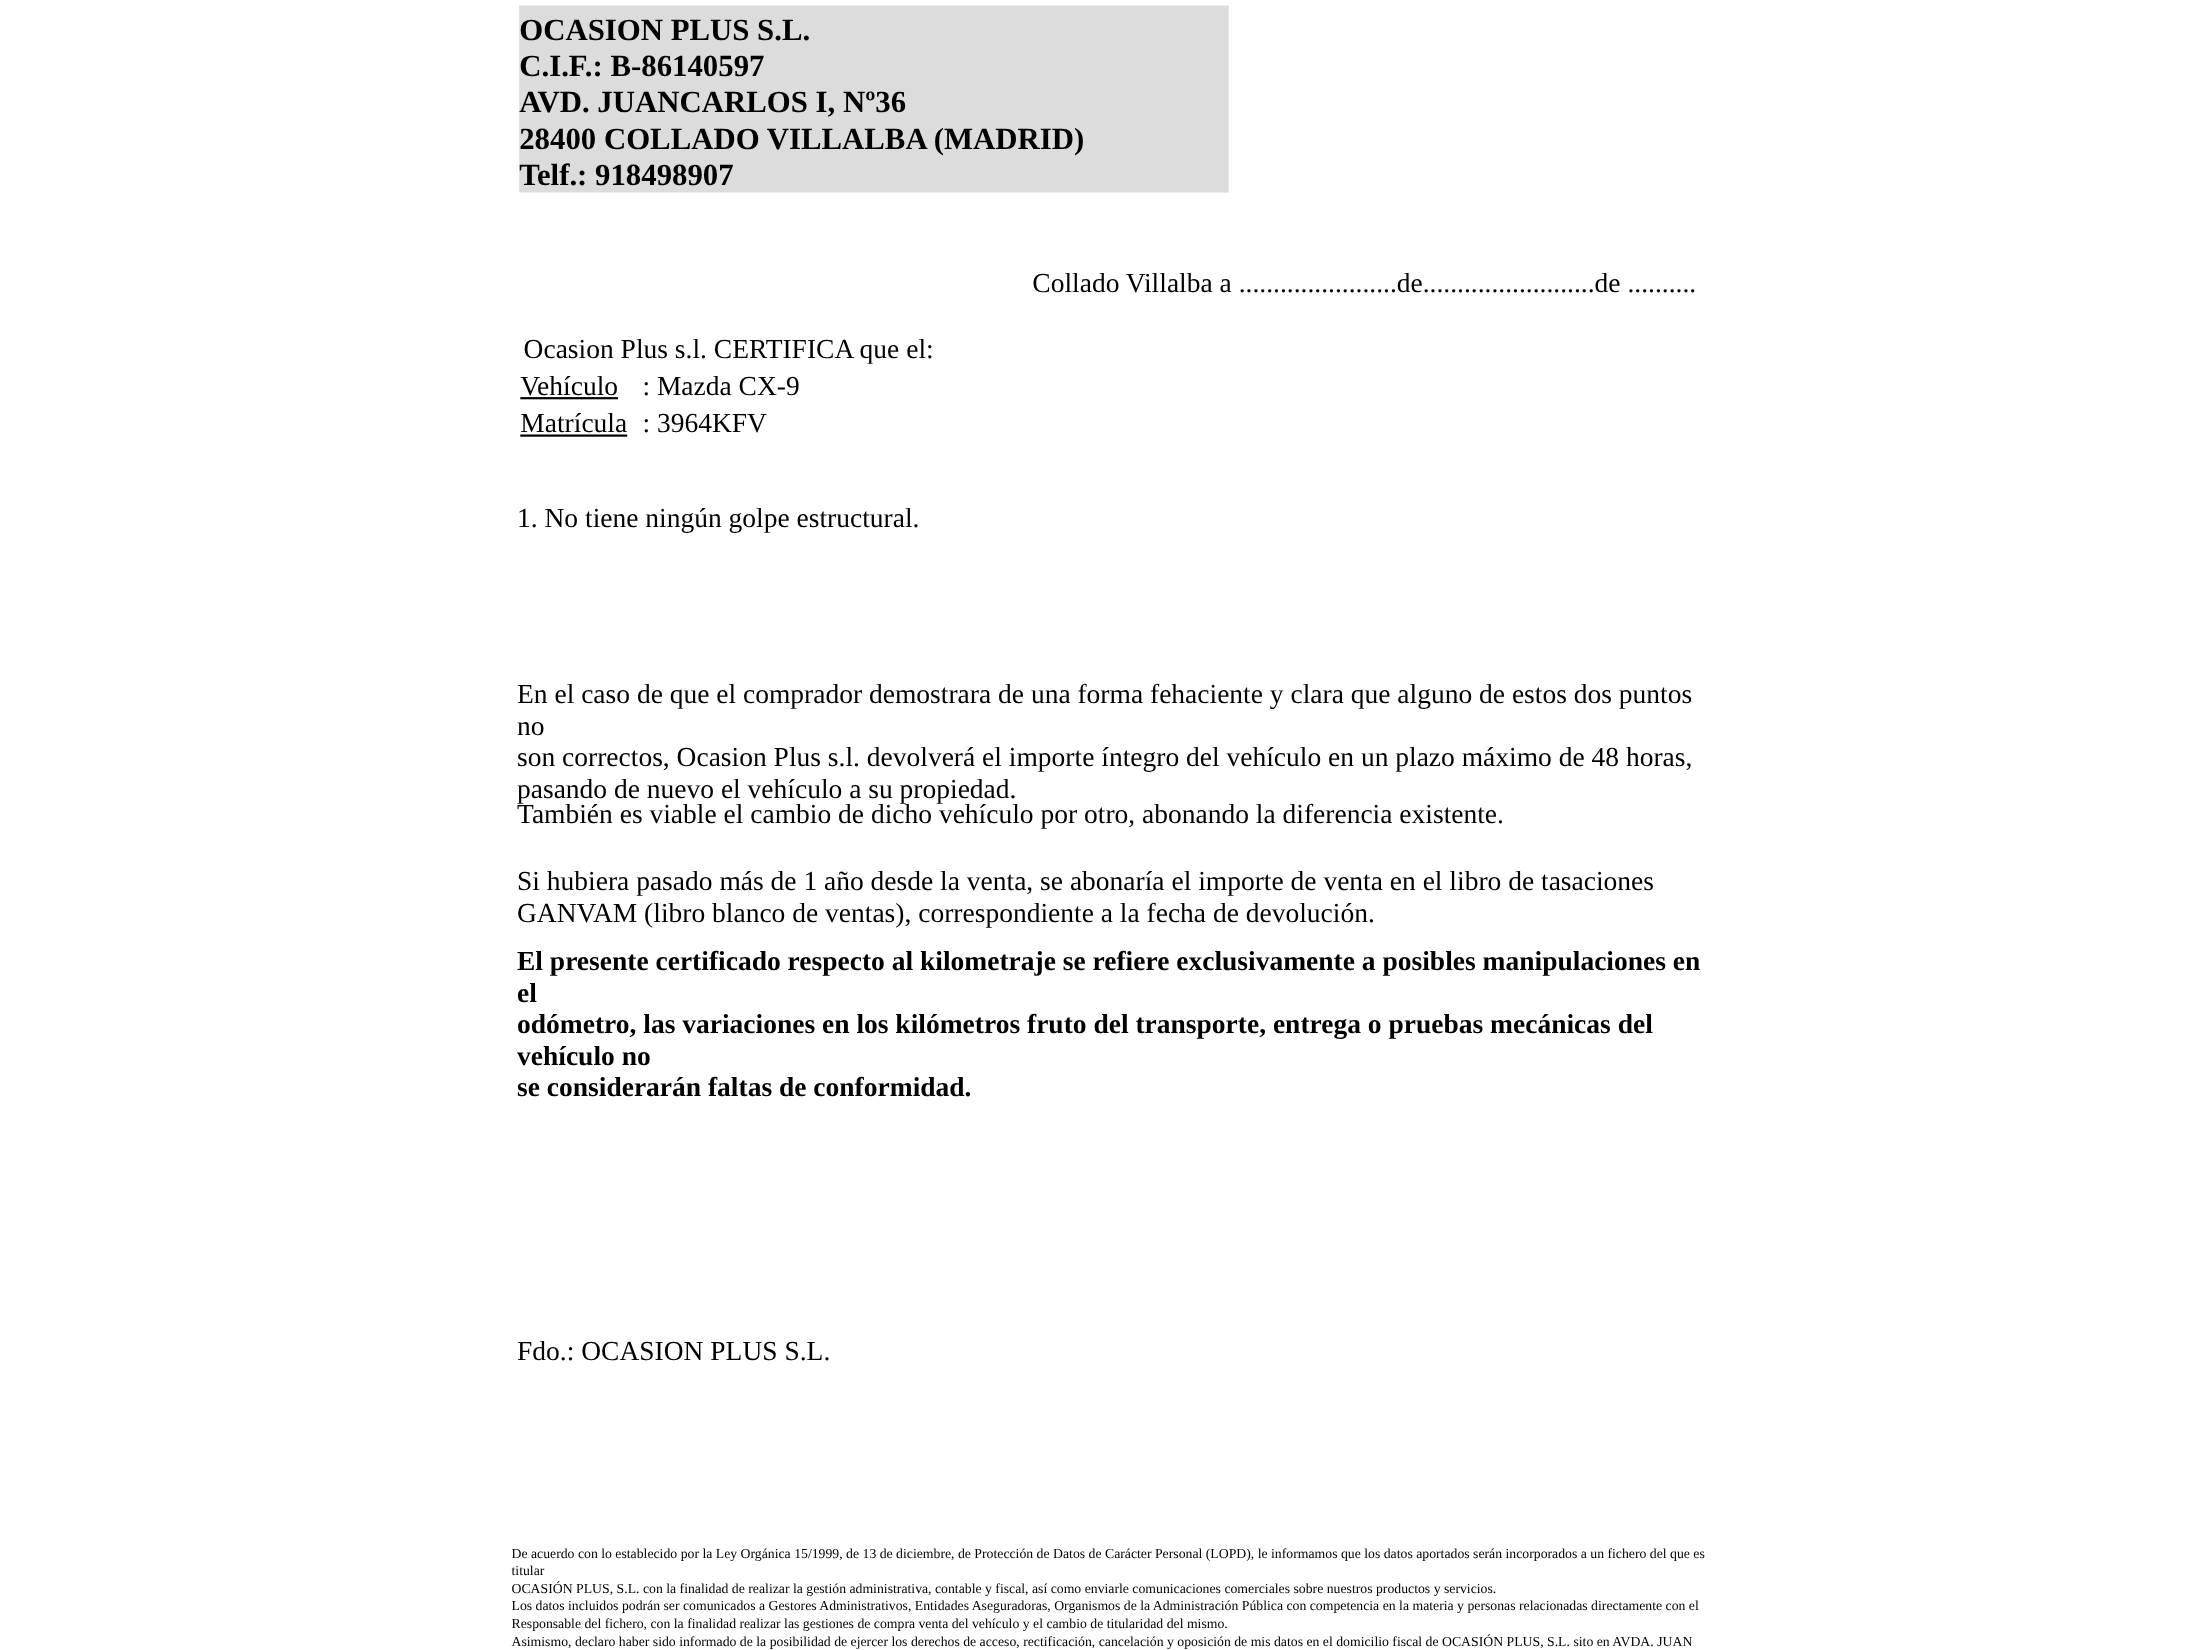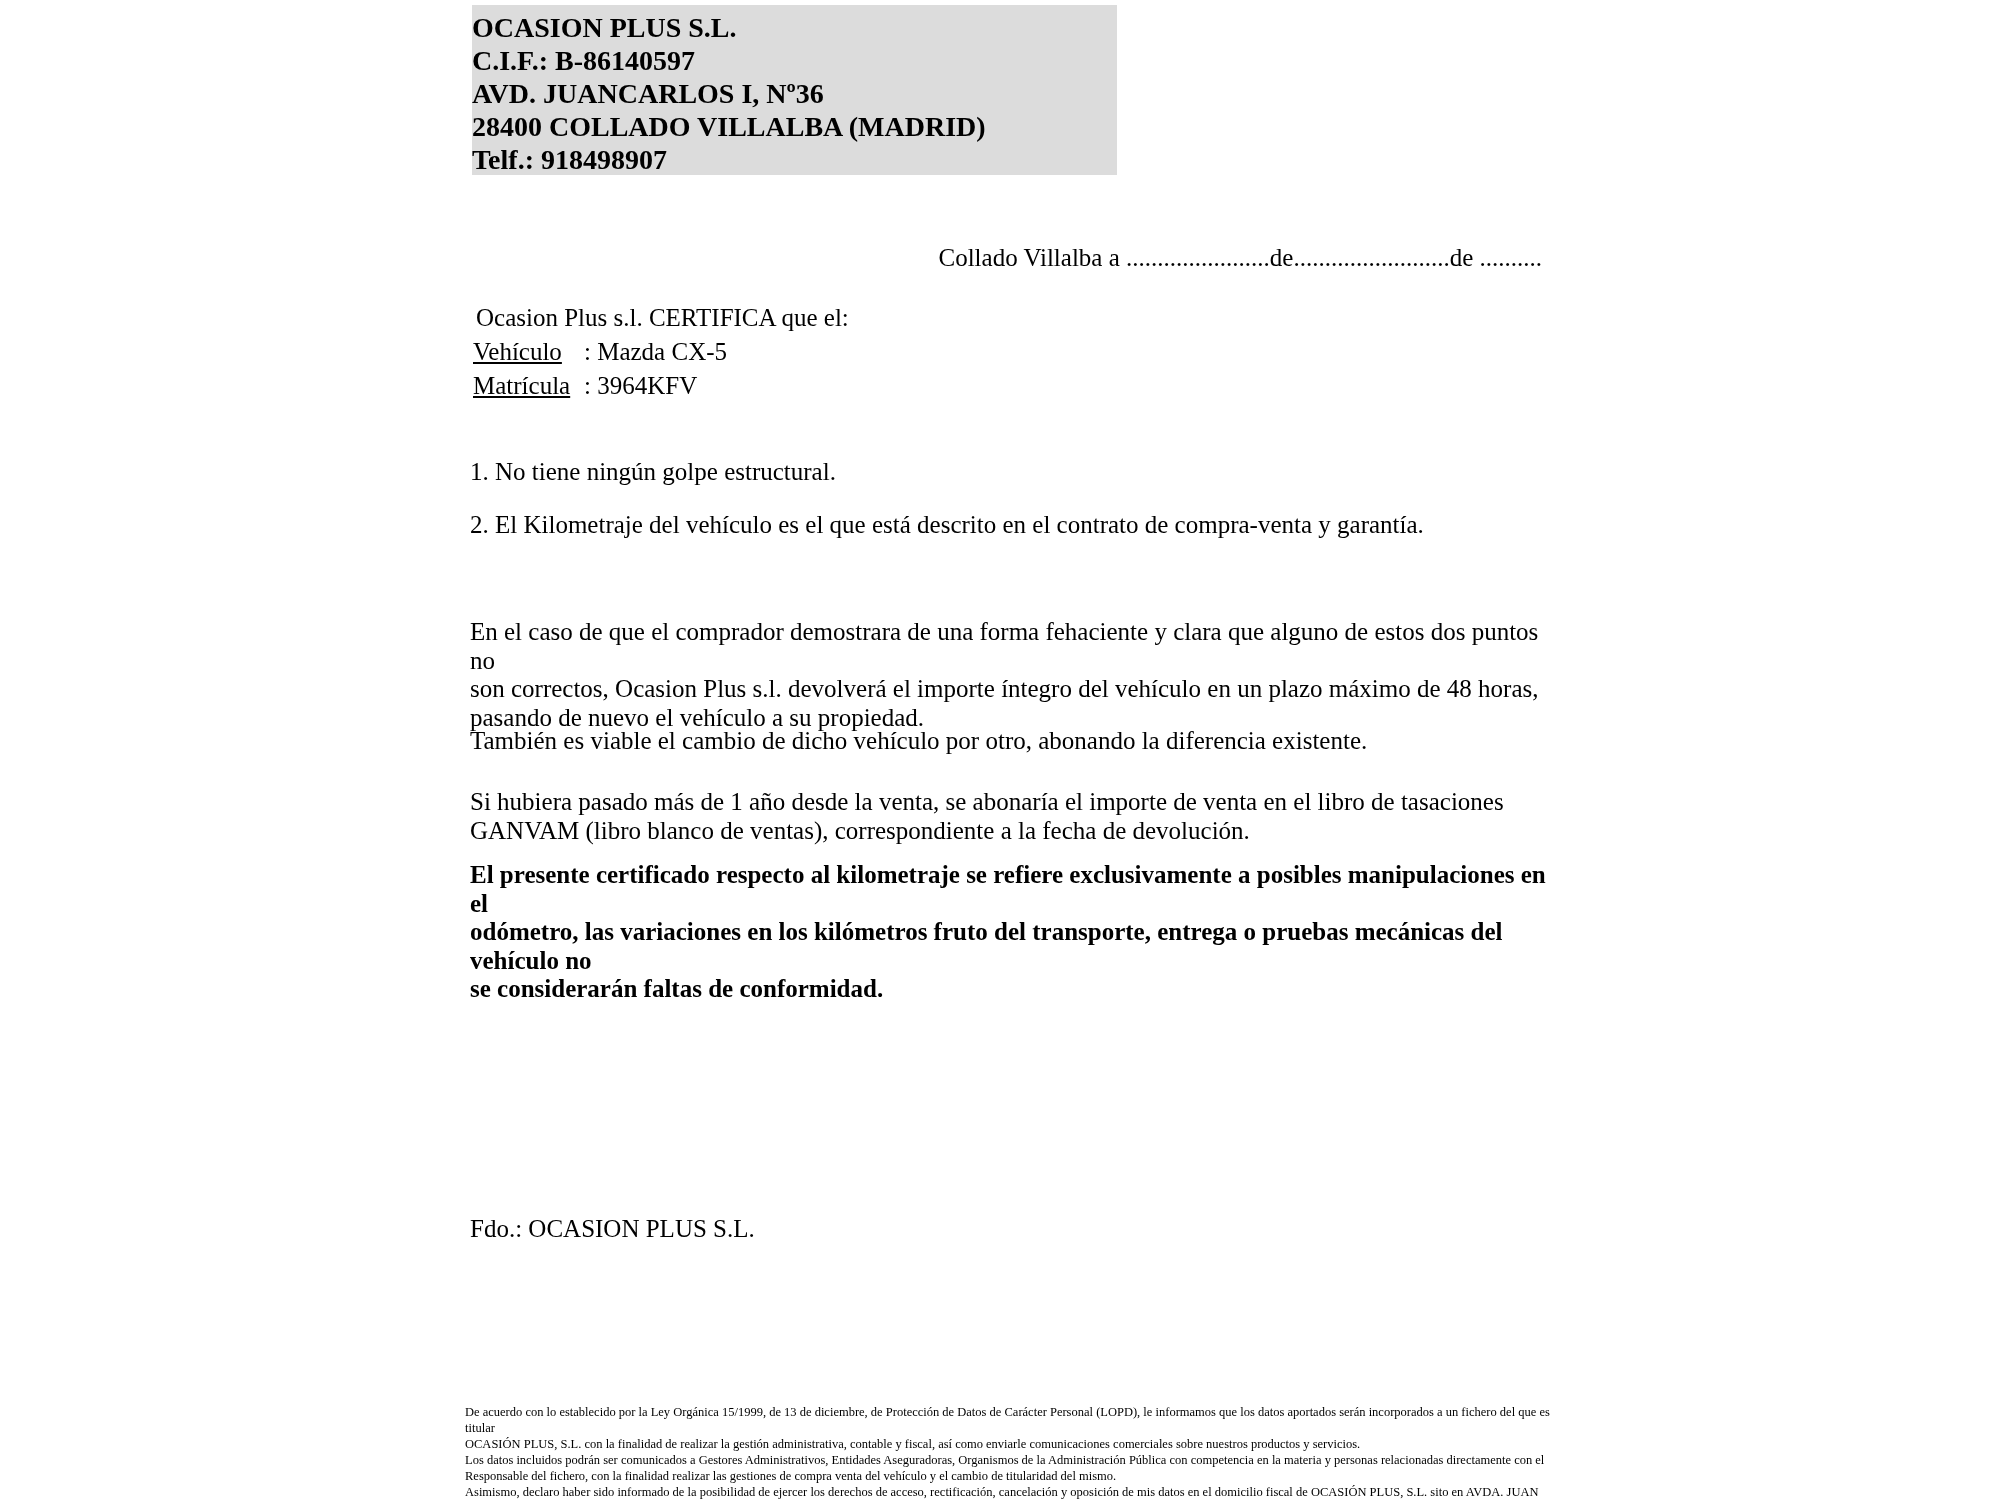--- a/index.html
+++ b/index.html
@@ -101,29 +101,28 @@
     <div class="hline">AVD. JUANCARLOS I, Nº36</div>
     <div class="hline">28400 COLLADO VILLALBA (MADRID)</div>
     <div class="hline">Telf.: 918498907</div>
   </div>
 
   <div class="date-line">Collado Villalba a .......................de.........................de ..........</div>
 
   <div class="certify-intro">Ocasion Plus s.l. CERTIFICA que el:</div>
 
   <div class="field-line vehicle">
-    <span class="field-label"><span class="underlined">Vehículo</span></span><span>: Mazda CX-5</span>
+    <span class="field-label"><span class="underlined">Vehículo</span></span><span>: Mazda CX-9</span>
   </div>
 
   <div class="field-line plate">
     <span class="field-label"><span class="underlined">Matrícula</span></span><span>: 3964KFV</span>
   </div>
 
   <div class="point p1">1. No tiene ningún golpe estructural.</div>
-  <div class="point p2">2. El Kilometraje del vehículo es el que está descrito en el contrato de compra-venta y garantía.</div>
 
   <div class="para refund">En el caso de que el comprador demostrara de una forma fehaciente y clara que alguno de estos dos puntos no
 son correctos, Ocasion Plus s.l. devolverá el importe íntegro del vehículo en un plazo máximo de 48 horas,
 pasando de nuevo el vehículo a su propiedad.</div>
   <div class="para exchange">También es viable el cambio de dicho vehículo por otro, abonando la diferencia existente.</div>
   <div class="para ganvam">Si hubiera pasado más de 1 año desde la venta, se abonaría el importe de venta en el libro de tasaciones
 GANVAM (libro blanco de ventas), correspondiente a la fecha de devolución.</div>
   <div class="para odometer">El presente certificado respecto al kilometraje se refiere exclusivamente a posibles manipulaciones en el
 odómetro, las variaciones en los kilómetros fruto del transporte, entrega o pruebas mecánicas del vehículo no
 se considerarán faltas de conformidad.</div>

